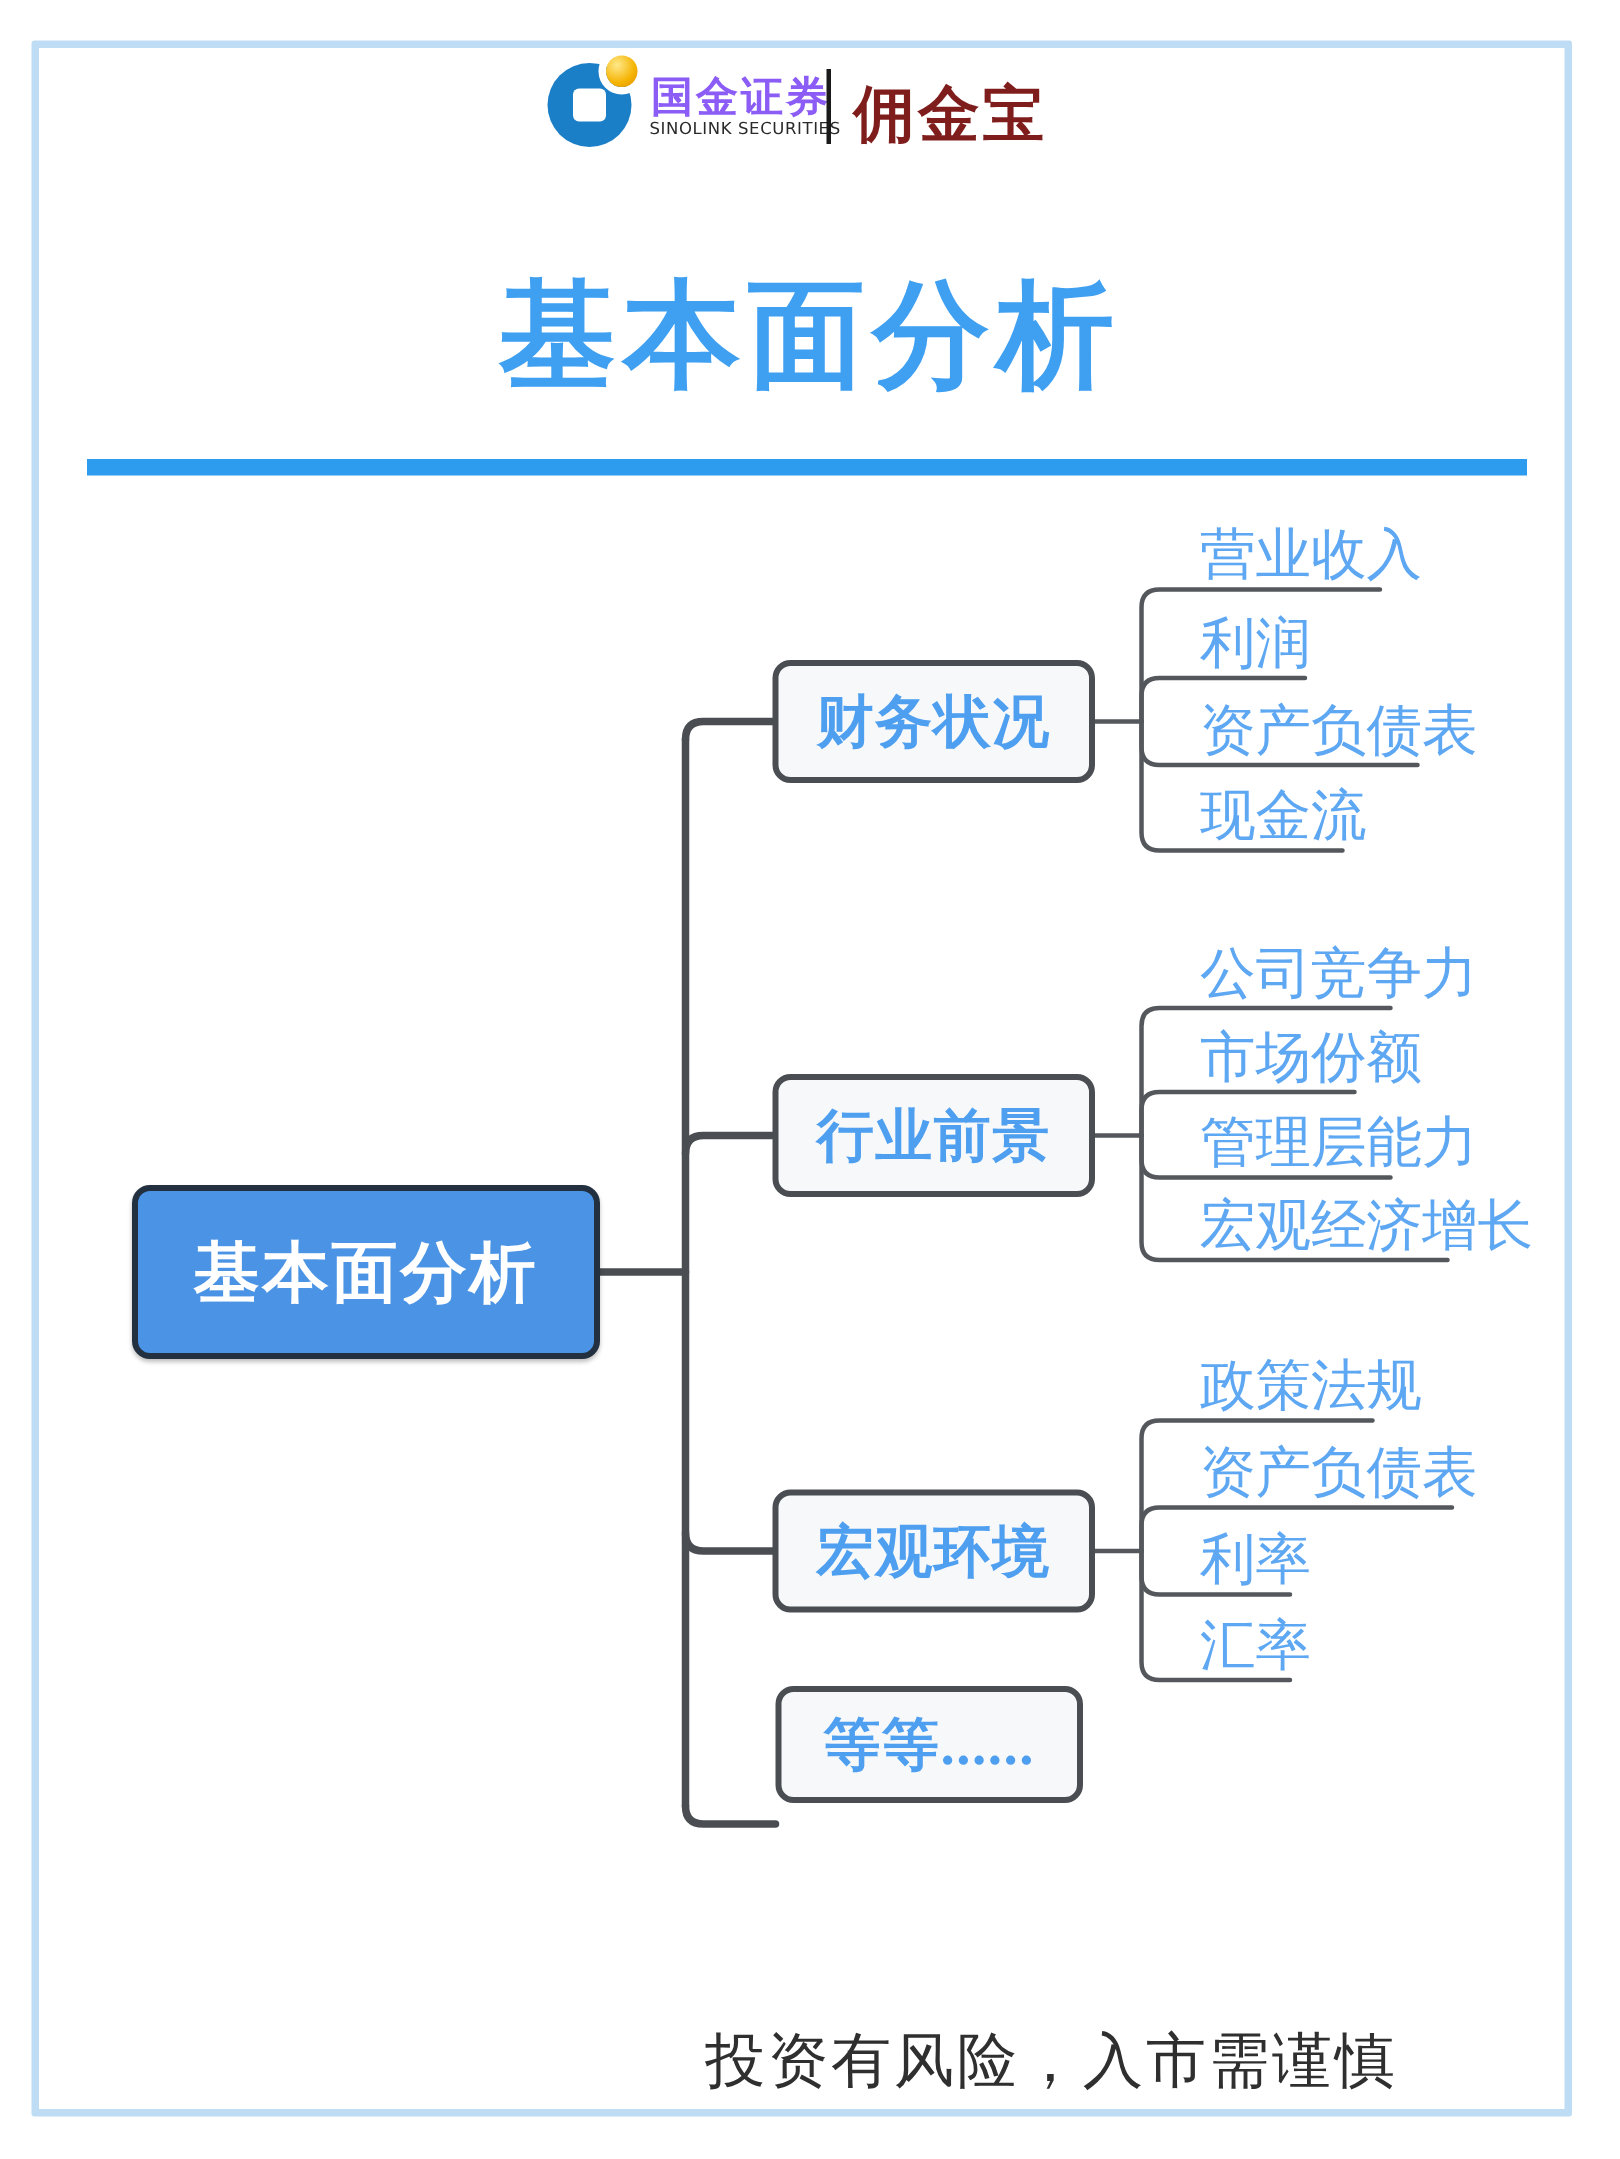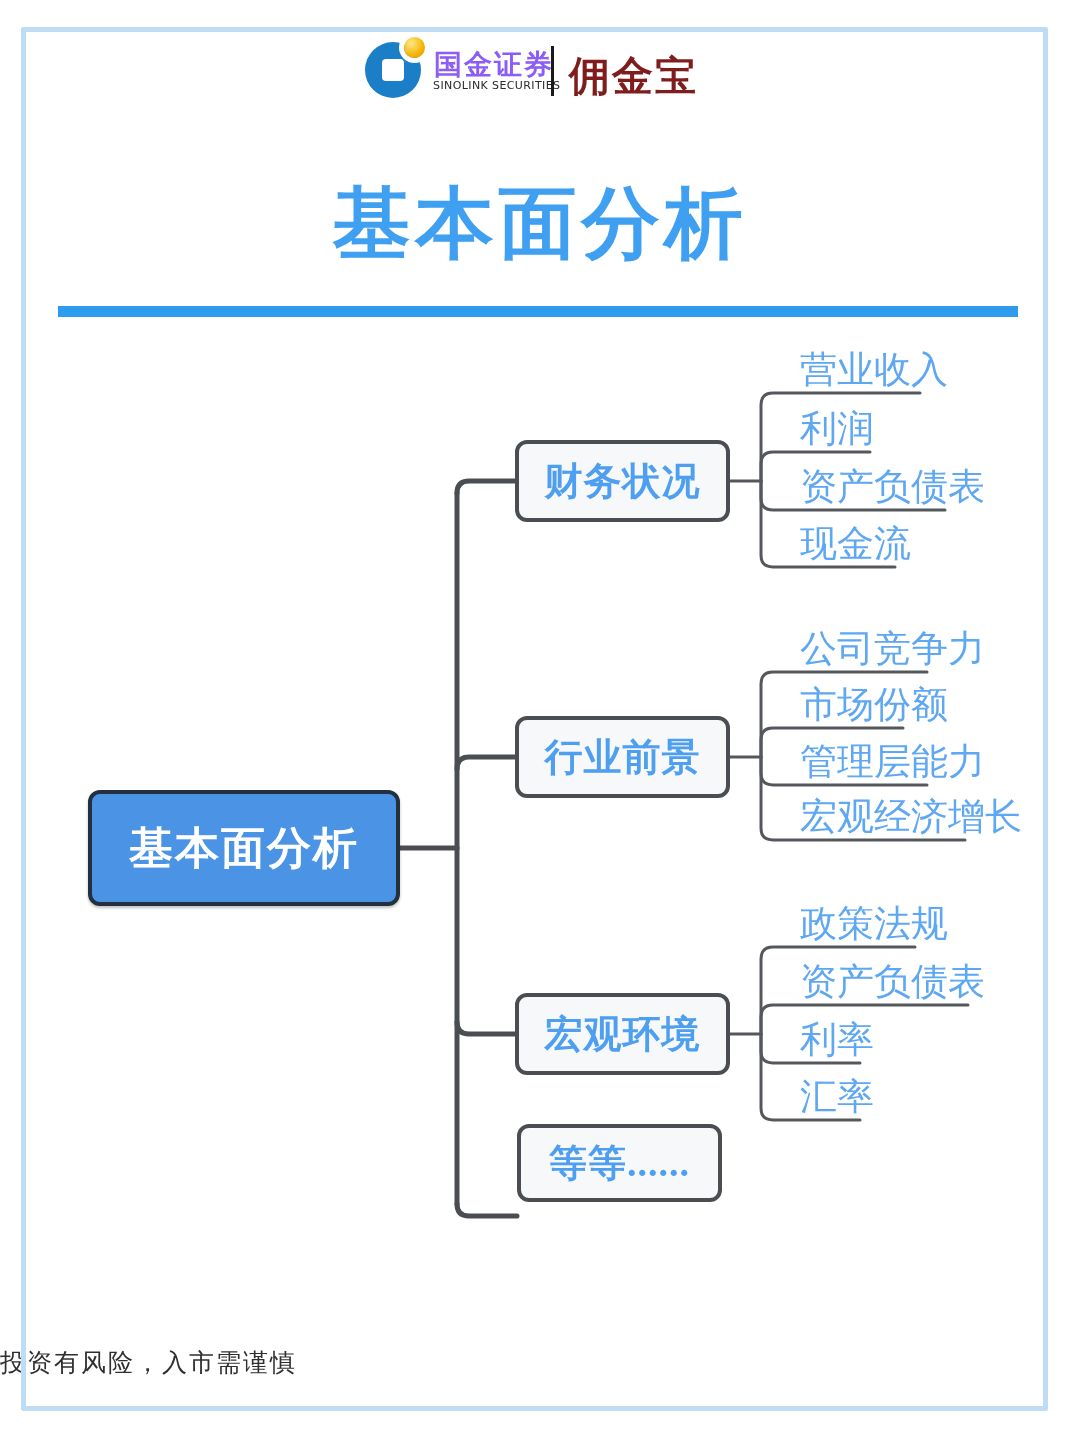--- a/index.html
+++ b/index.html
@@ -51,22 +51,22 @@
   .branch-1{top:440px;}
   .branch-2{top:716px;}
   .branch-3{top:993px;}
   .branch-4{top:1124px;left:517px;width:205px;height:78px;font-family:Liberation Serif, serif;}
   .leaf{
     position:absolute;left:800px;z-index:2;height:38px;line-height:38px;
     font-size:37px;color:#5EA7F2;font-weight:500;white-space:nowrap;
   }
   
   .footer-text{
-    position:absolute;left:0;top:1346px;width:932px;text-align:left;
-    font-size:25px;color:#2F2F2F;letter-spacing:2px;
+    position:absolute;left:0;top:1346px;width:932px;text-align:right;
+    font-size:40px;color:#2F2F2F;letter-spacing:2px;
   }
 </style>
 </head>
 <body>
 
 <svg class="map-svg" width="1080" height="1439" viewBox="0 0 1080 1439">
   <g stroke="#4A4E53" stroke-width="5" fill="none" stroke-linecap="round">
     <path d="M 400 848 H 457"></path>
     <path d="M 457 493 V 1204"></path>
     <path d="M 457 493 Q 457 481 469 481 H 515"></path>

